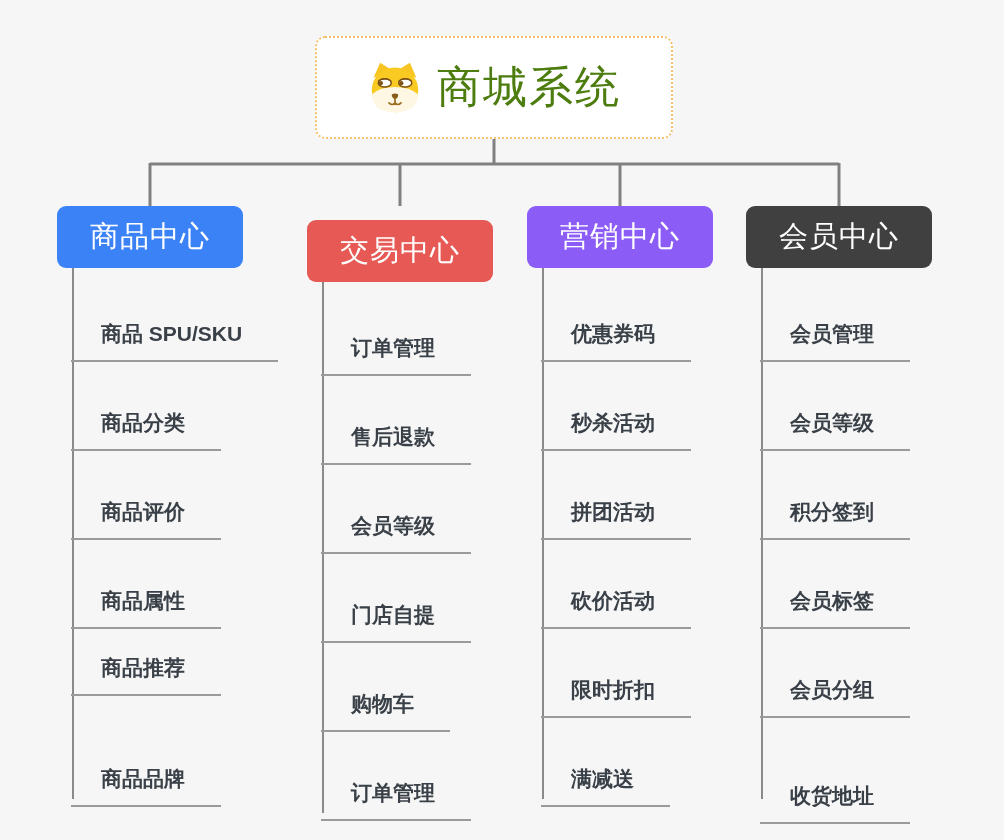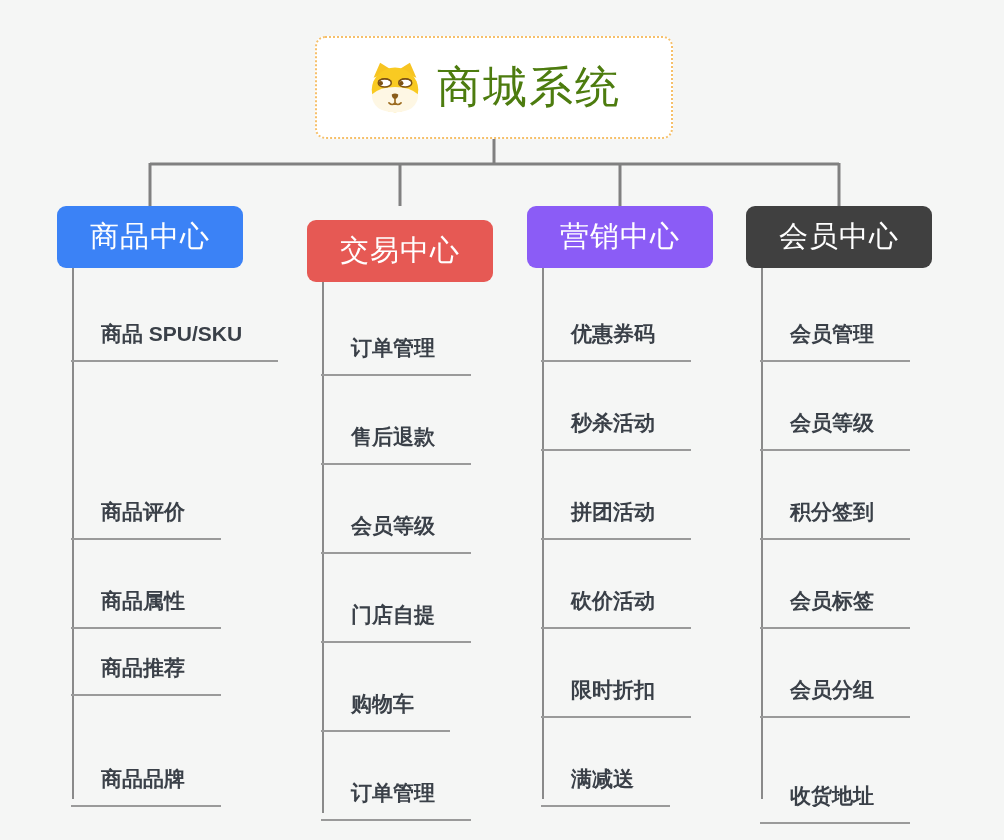--- a/index.html
+++ b/index.html
@@ -85,20 +85,21 @@
     <span class="root-title" style="color: #4d7c0f;">商城系统</span>
   </div>
 
   <div id="branches">
       <div class="branch" style="left: 57px;">
         <div class="branch-header" style="background: #3b82f6;">
           <span>商品中心</span>
         </div>
         <div class="trunk"></div>
         <div class="child" style="top: 114px;"><span>商品 SPU/SKU</span></div>
+        <div class="child" style="top: 203px;"><span>商品分类</span></div>
         <div class="child" style="top: 292px;"><span>商品评价</span></div>
         <div class="child" style="top: 381px;"><span>商品属性</span></div>
         <div class="child" style="top: 448px;"><span>商品推荐</span></div>
         <div class="child" style="top: 559px;"><span>商品品牌</span></div>
       </div>
       <div class="branch" style="left: 307px; margin-top: 14px;">
         <div class="branch-header" style="background: rgb(230, 89, 84);">
           <span>交易中心</span>
         </div>
         <div class="trunk"></div>

